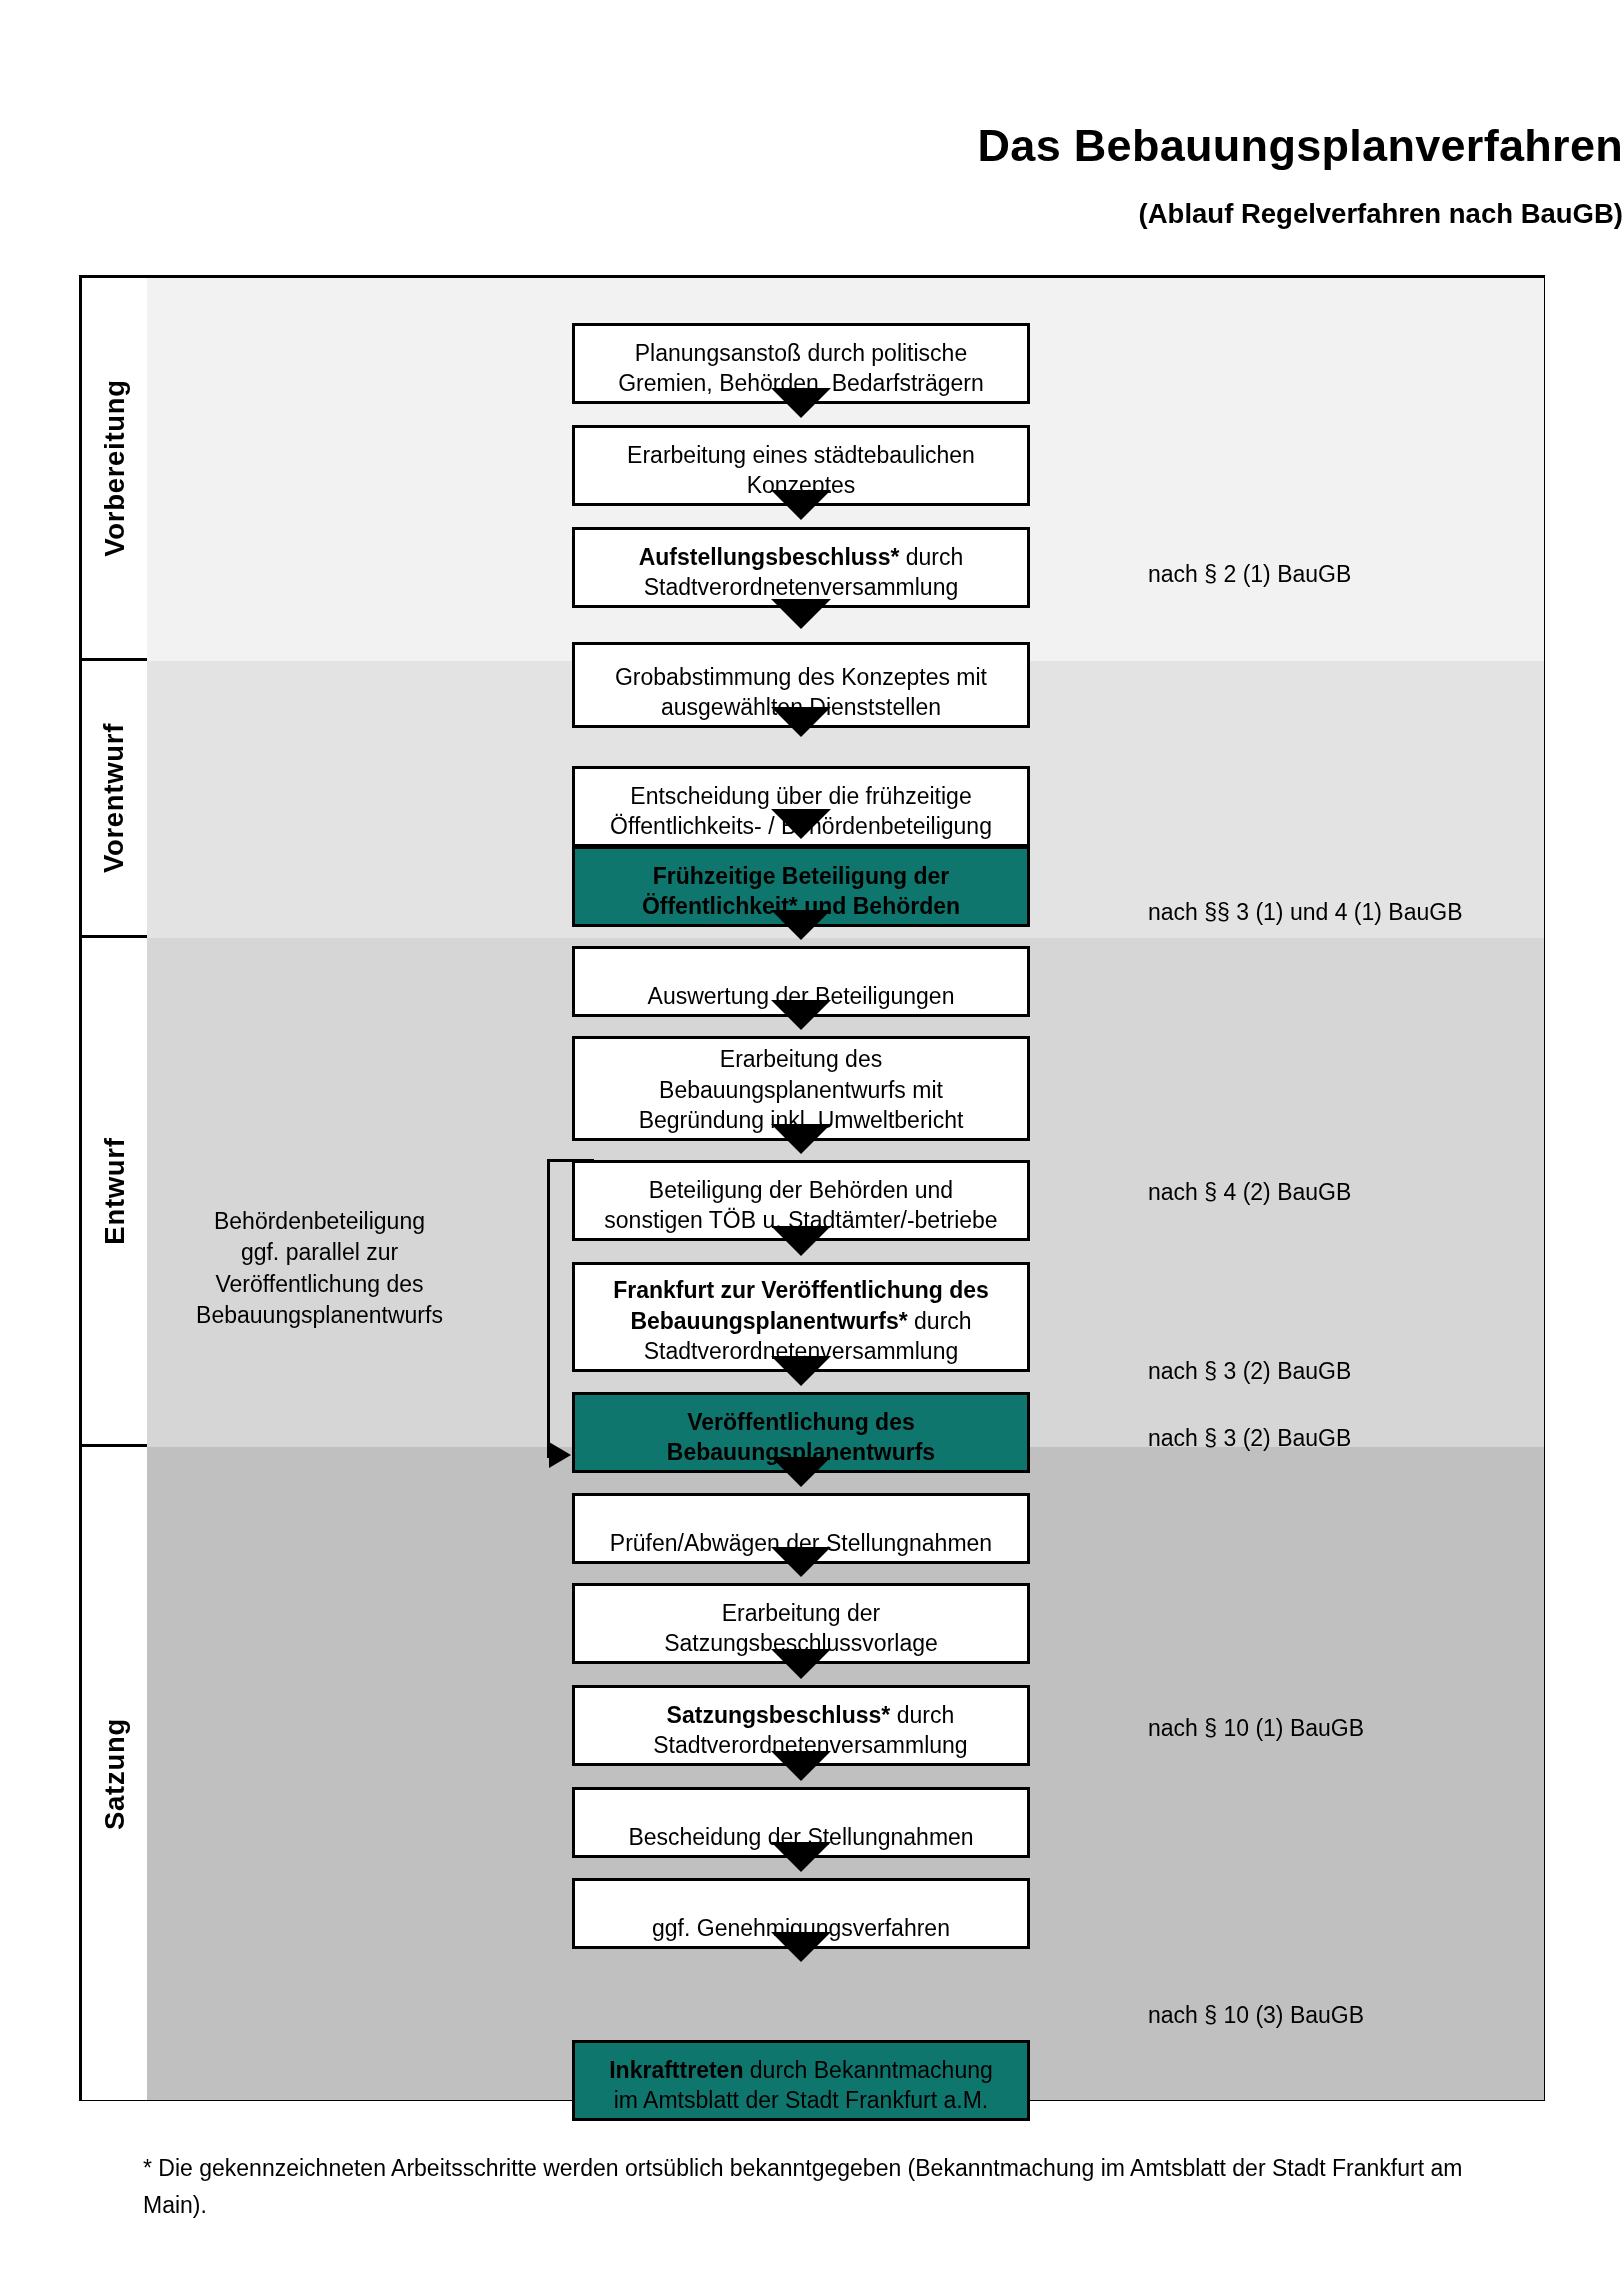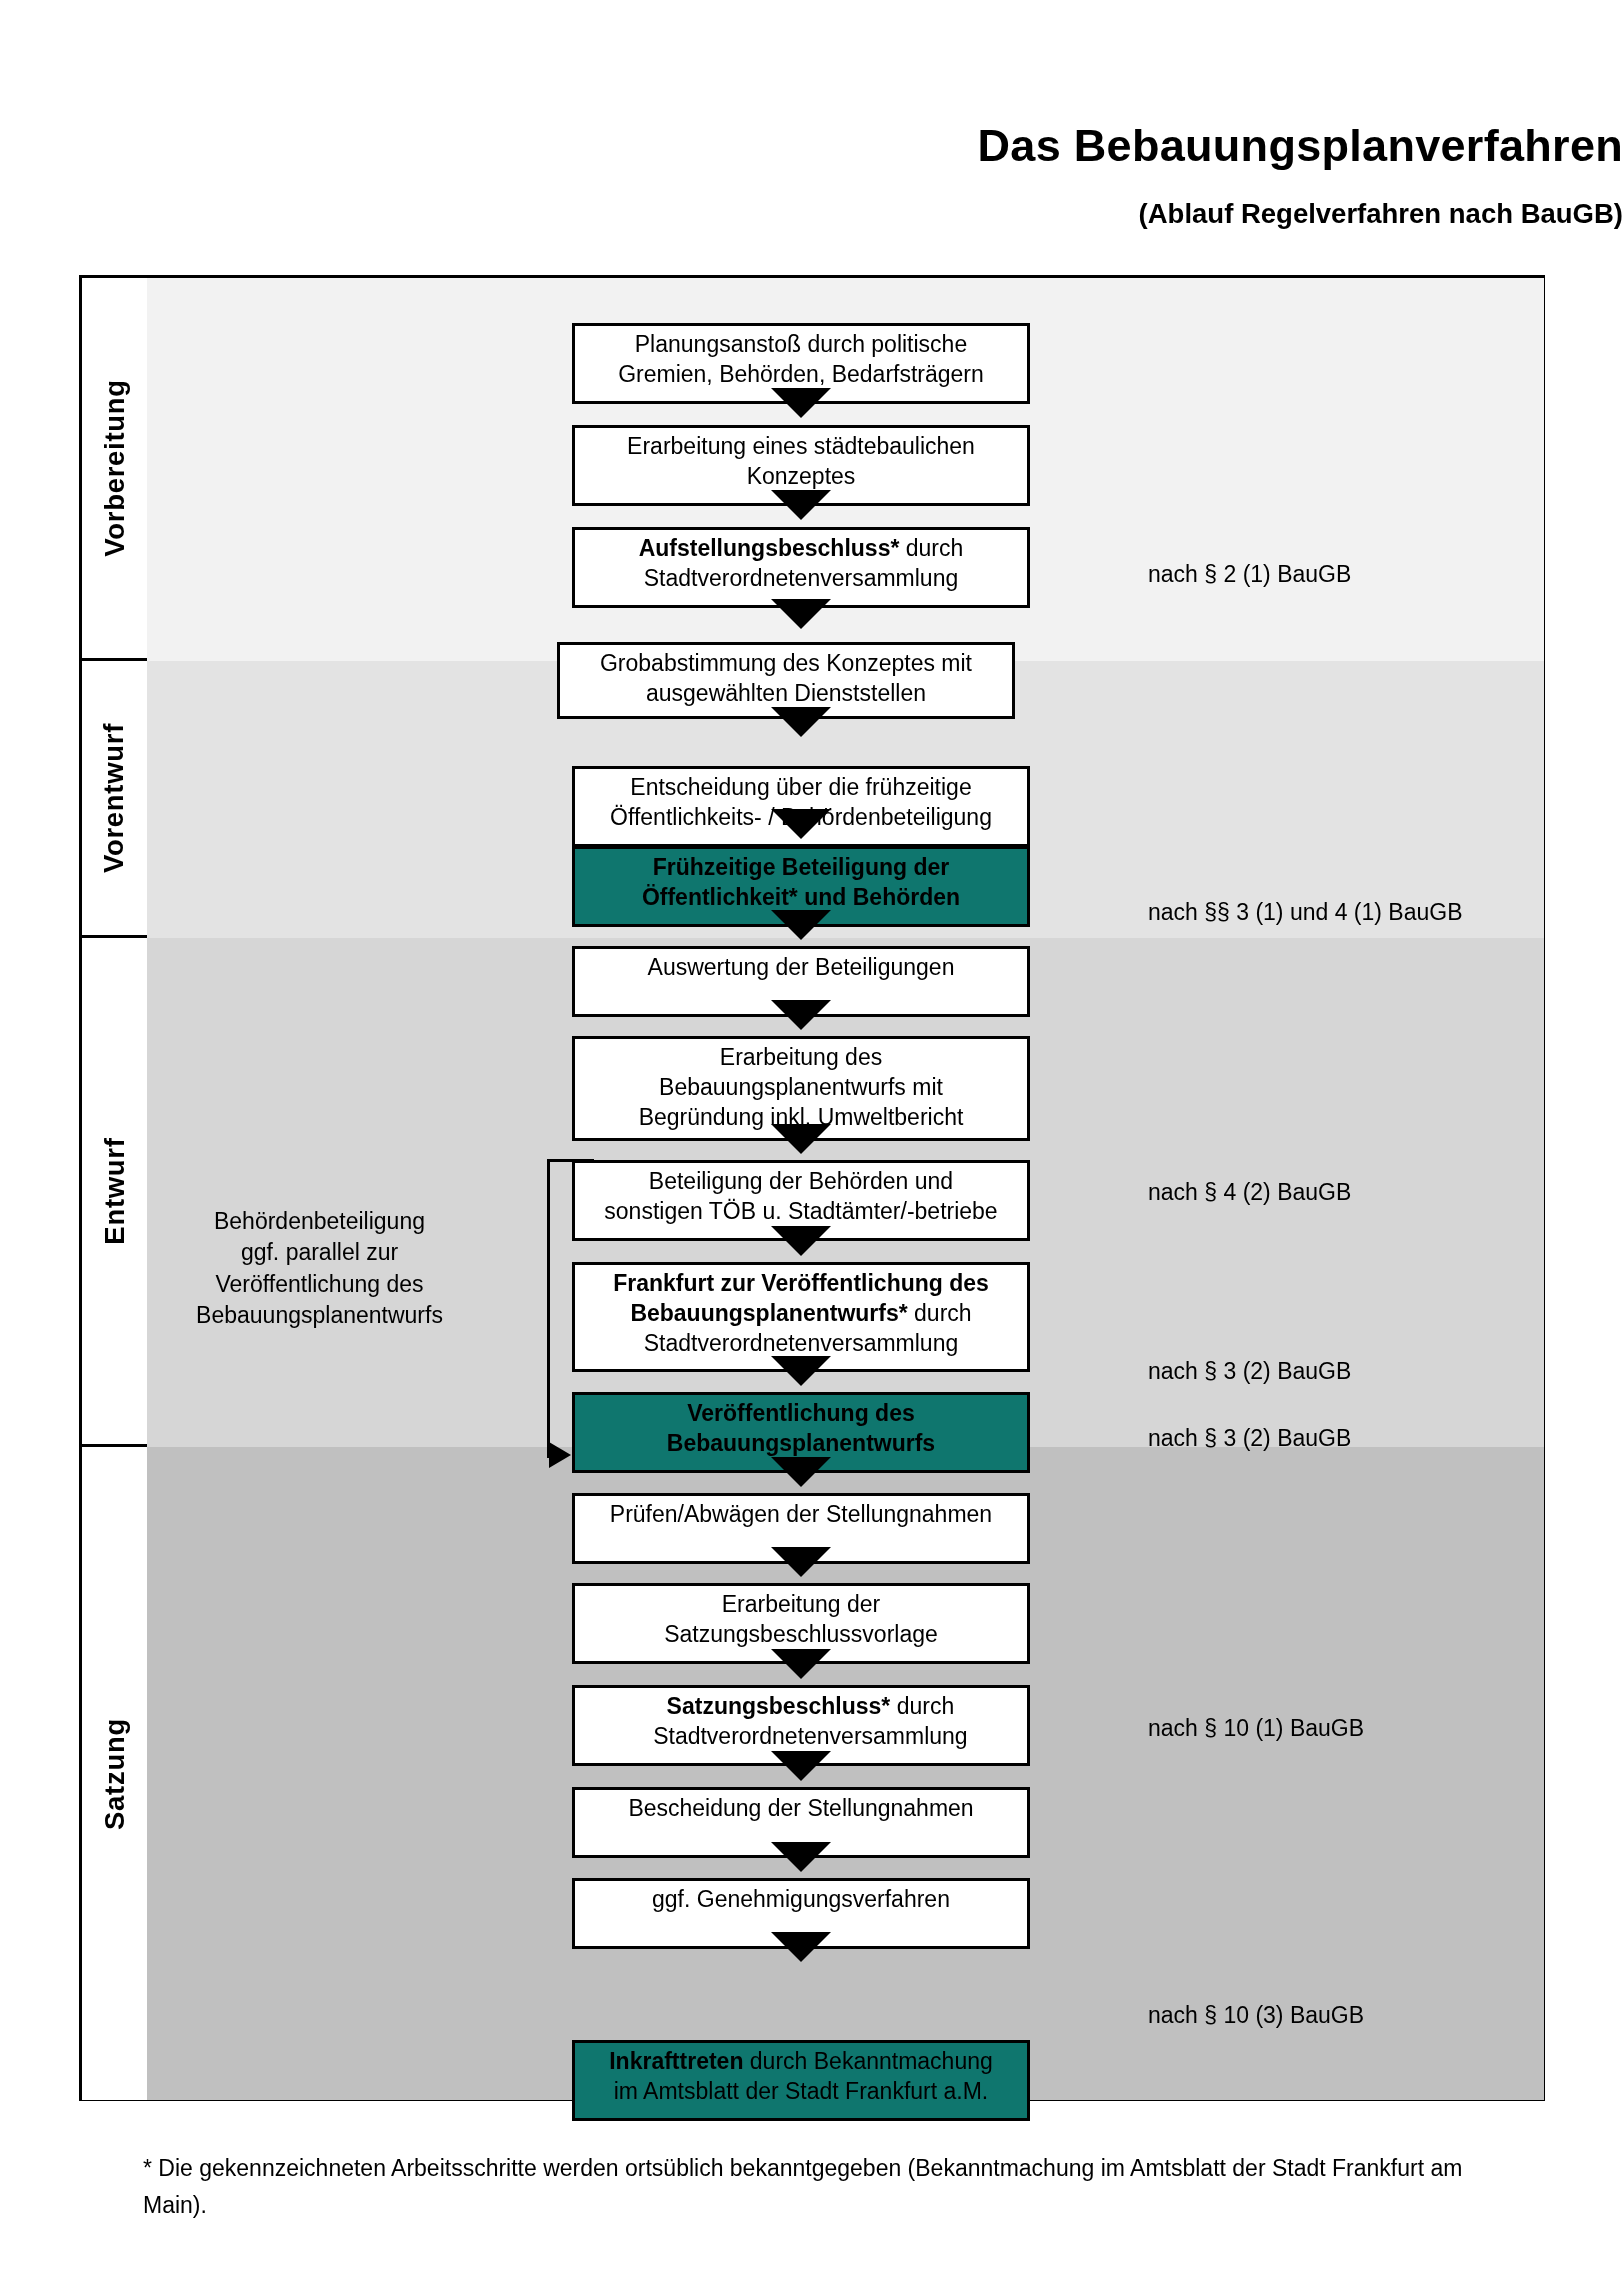--- a/index.html
+++ b/index.html
@@ -86,21 +86,21 @@
     width: 1397px;
   }
 
   
   .pbox {
     position: absolute;
     box-sizing: border-box;
     border: 3.9px solid #000;
     background: #ffffff;
     display: flex;
-    align-items: flex-start;
+    align-items: flex-end;
     justify-content: center;
     text-align: center;
     font-size: 23px;
     line-height: 1.32;
     padding: 2.6px 9.2px;
     width: 458px;
   }
   .pbox.blue { background: #0f766e; }
   .pbox .b { font-weight: bold; }
 
@@ -224,21 +224,21 @@
         </div>
       </div>
       <div class="down-arrow" style="left: 689px; top: 212px;"></div>
       <div class="pbox" style="left: 490px; top: 249px; height: 81px;">
         <div>
           <div><span class="b">Aufstellungsbeschluss*</span><span> durch</span></div>
           <div><span>Stadtverordnetenversammlung</span></div>
         </div>
       </div>
       <div class="down-arrow" style="left: 689px; top: 321px;"></div>
-      <div class="pbox" style="left: 475px; top: 364px; height: 77px;">
+      <div class="pbox" style="left: 490px; top: 364px; height: 86px;">
         <div>
           <div><span>Grobabstimmung des Konzeptes mit</span></div>
           <div><span>ausgewählten Dienststellen</span></div>
         </div>
       </div>
       <div class="down-arrow" style="left: 689px; top: 429px;"></div>
       <div class="pbox" style="left: 490px; top: 488px; height: 81px;">
         <div>
           <div><span>Entscheidung über die frühzeitige</span></div>
           <div><span>Öffentlichkeits- / Behördenbeteiligung</span></div>

